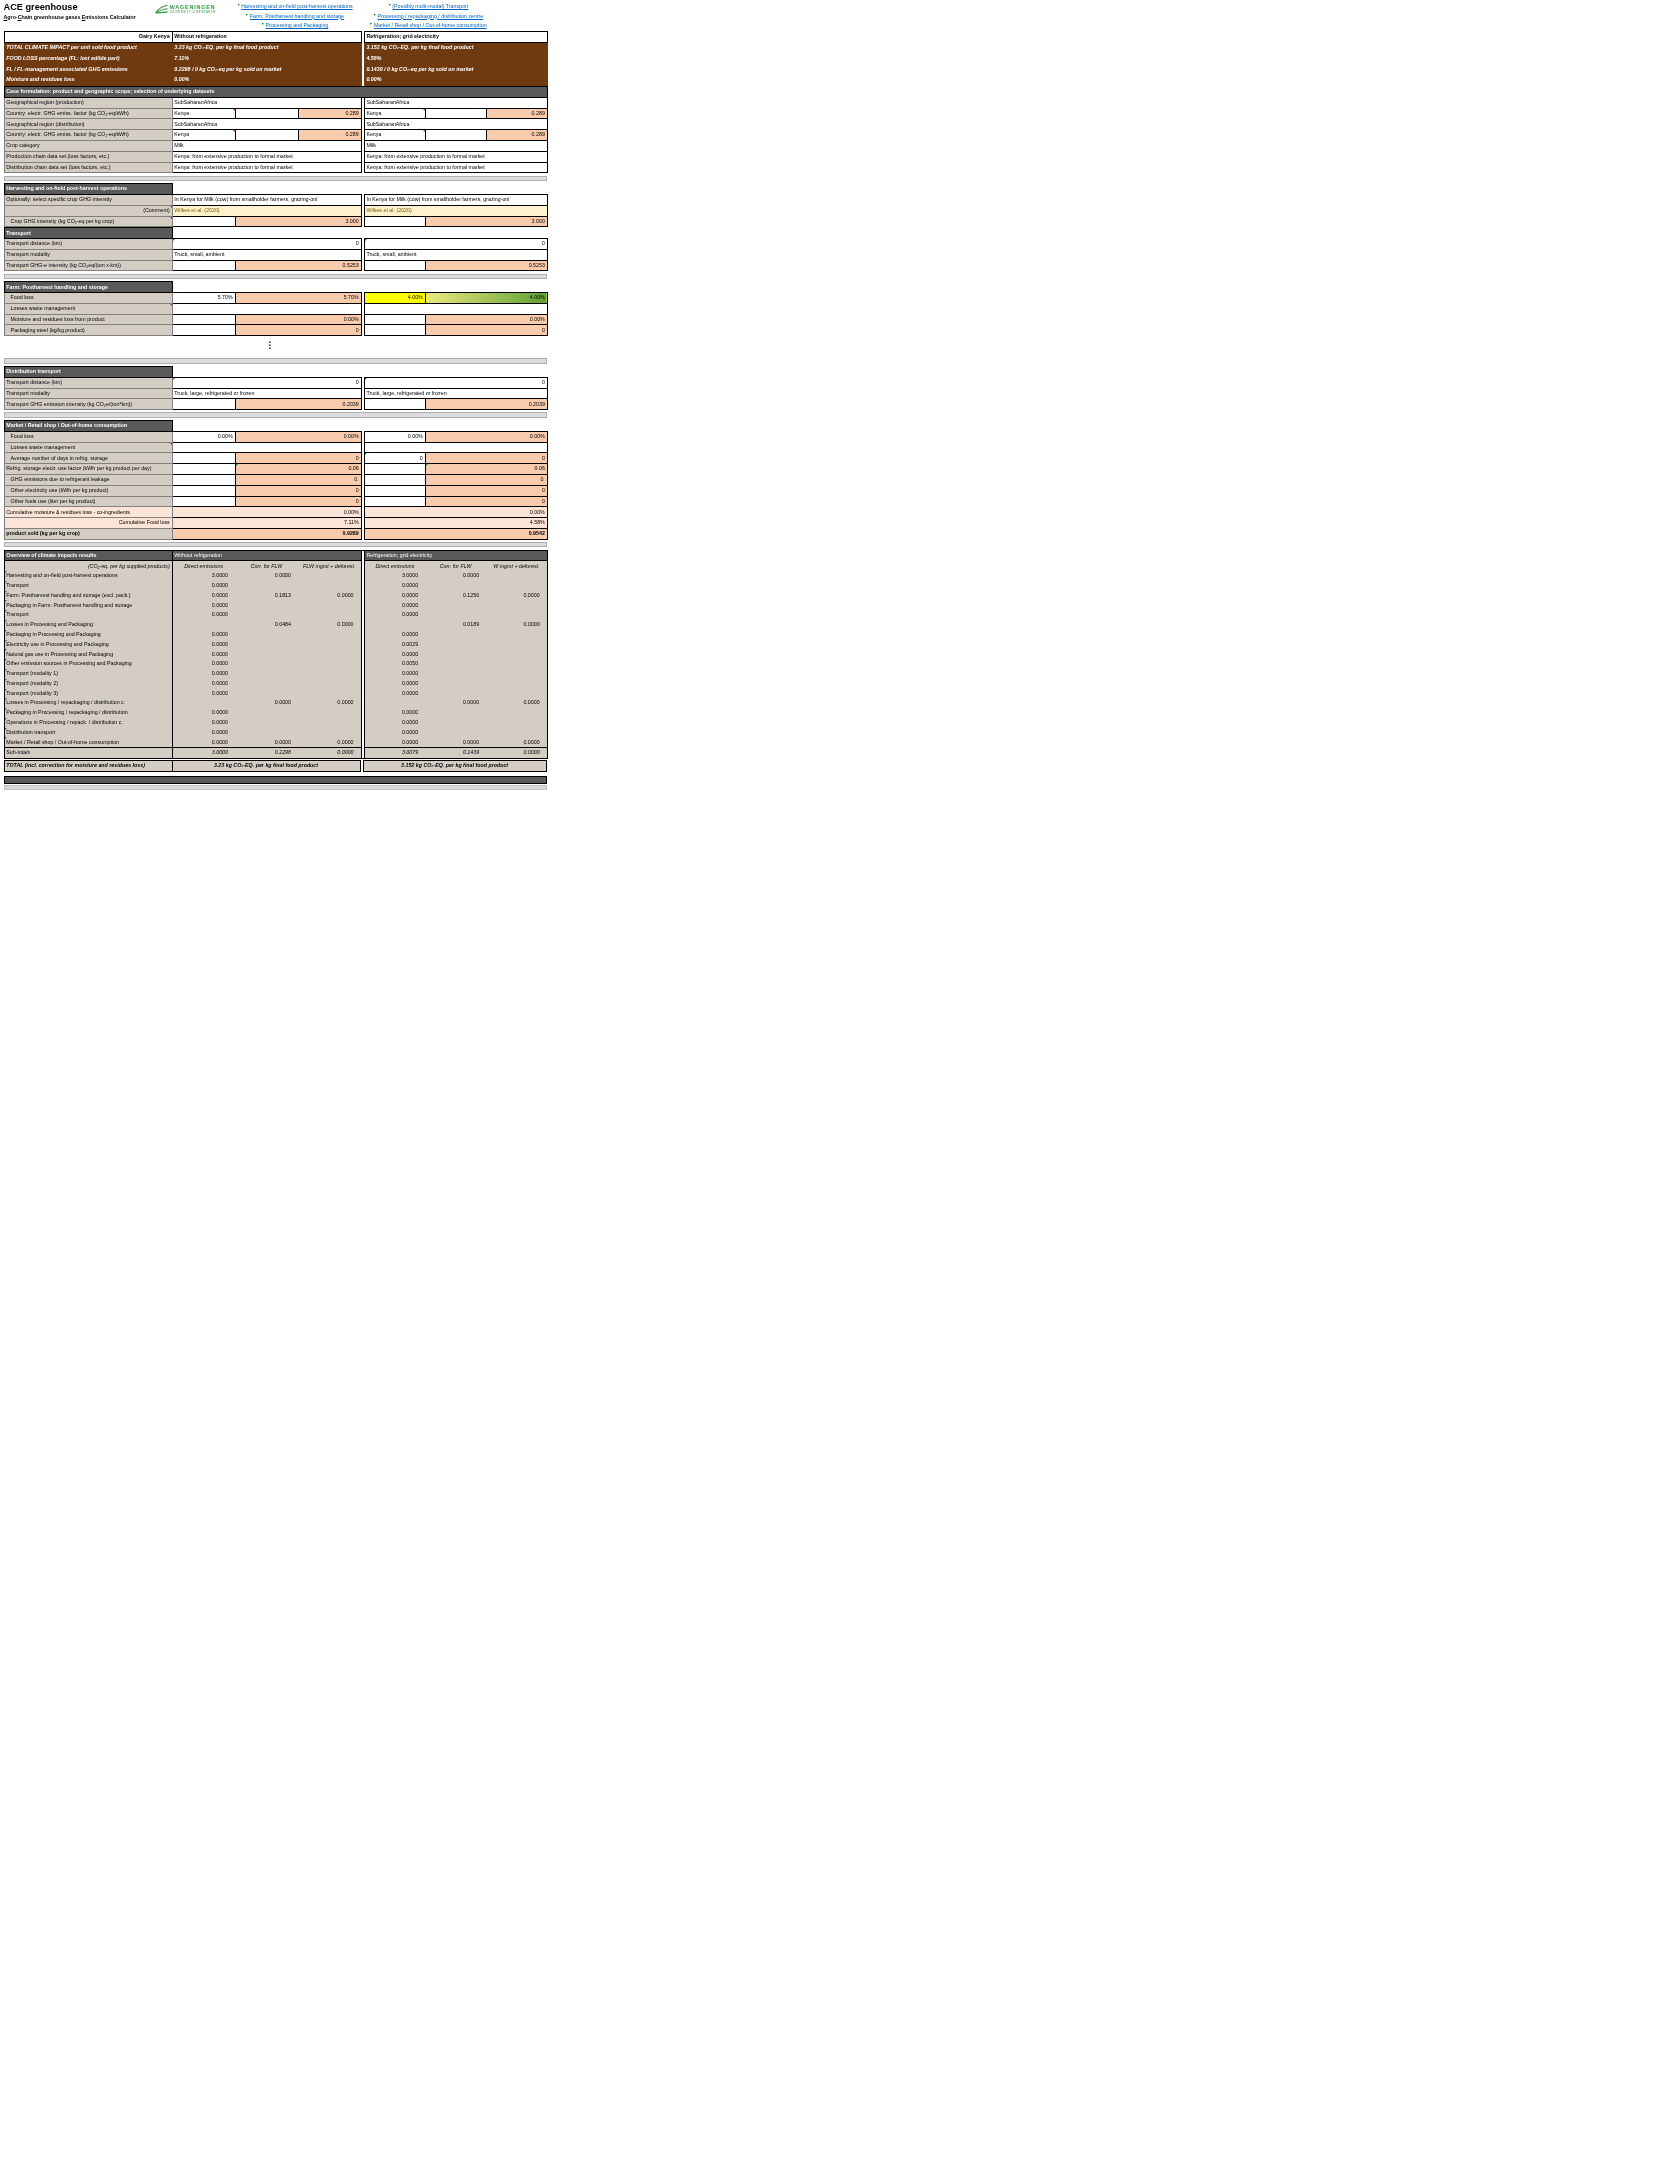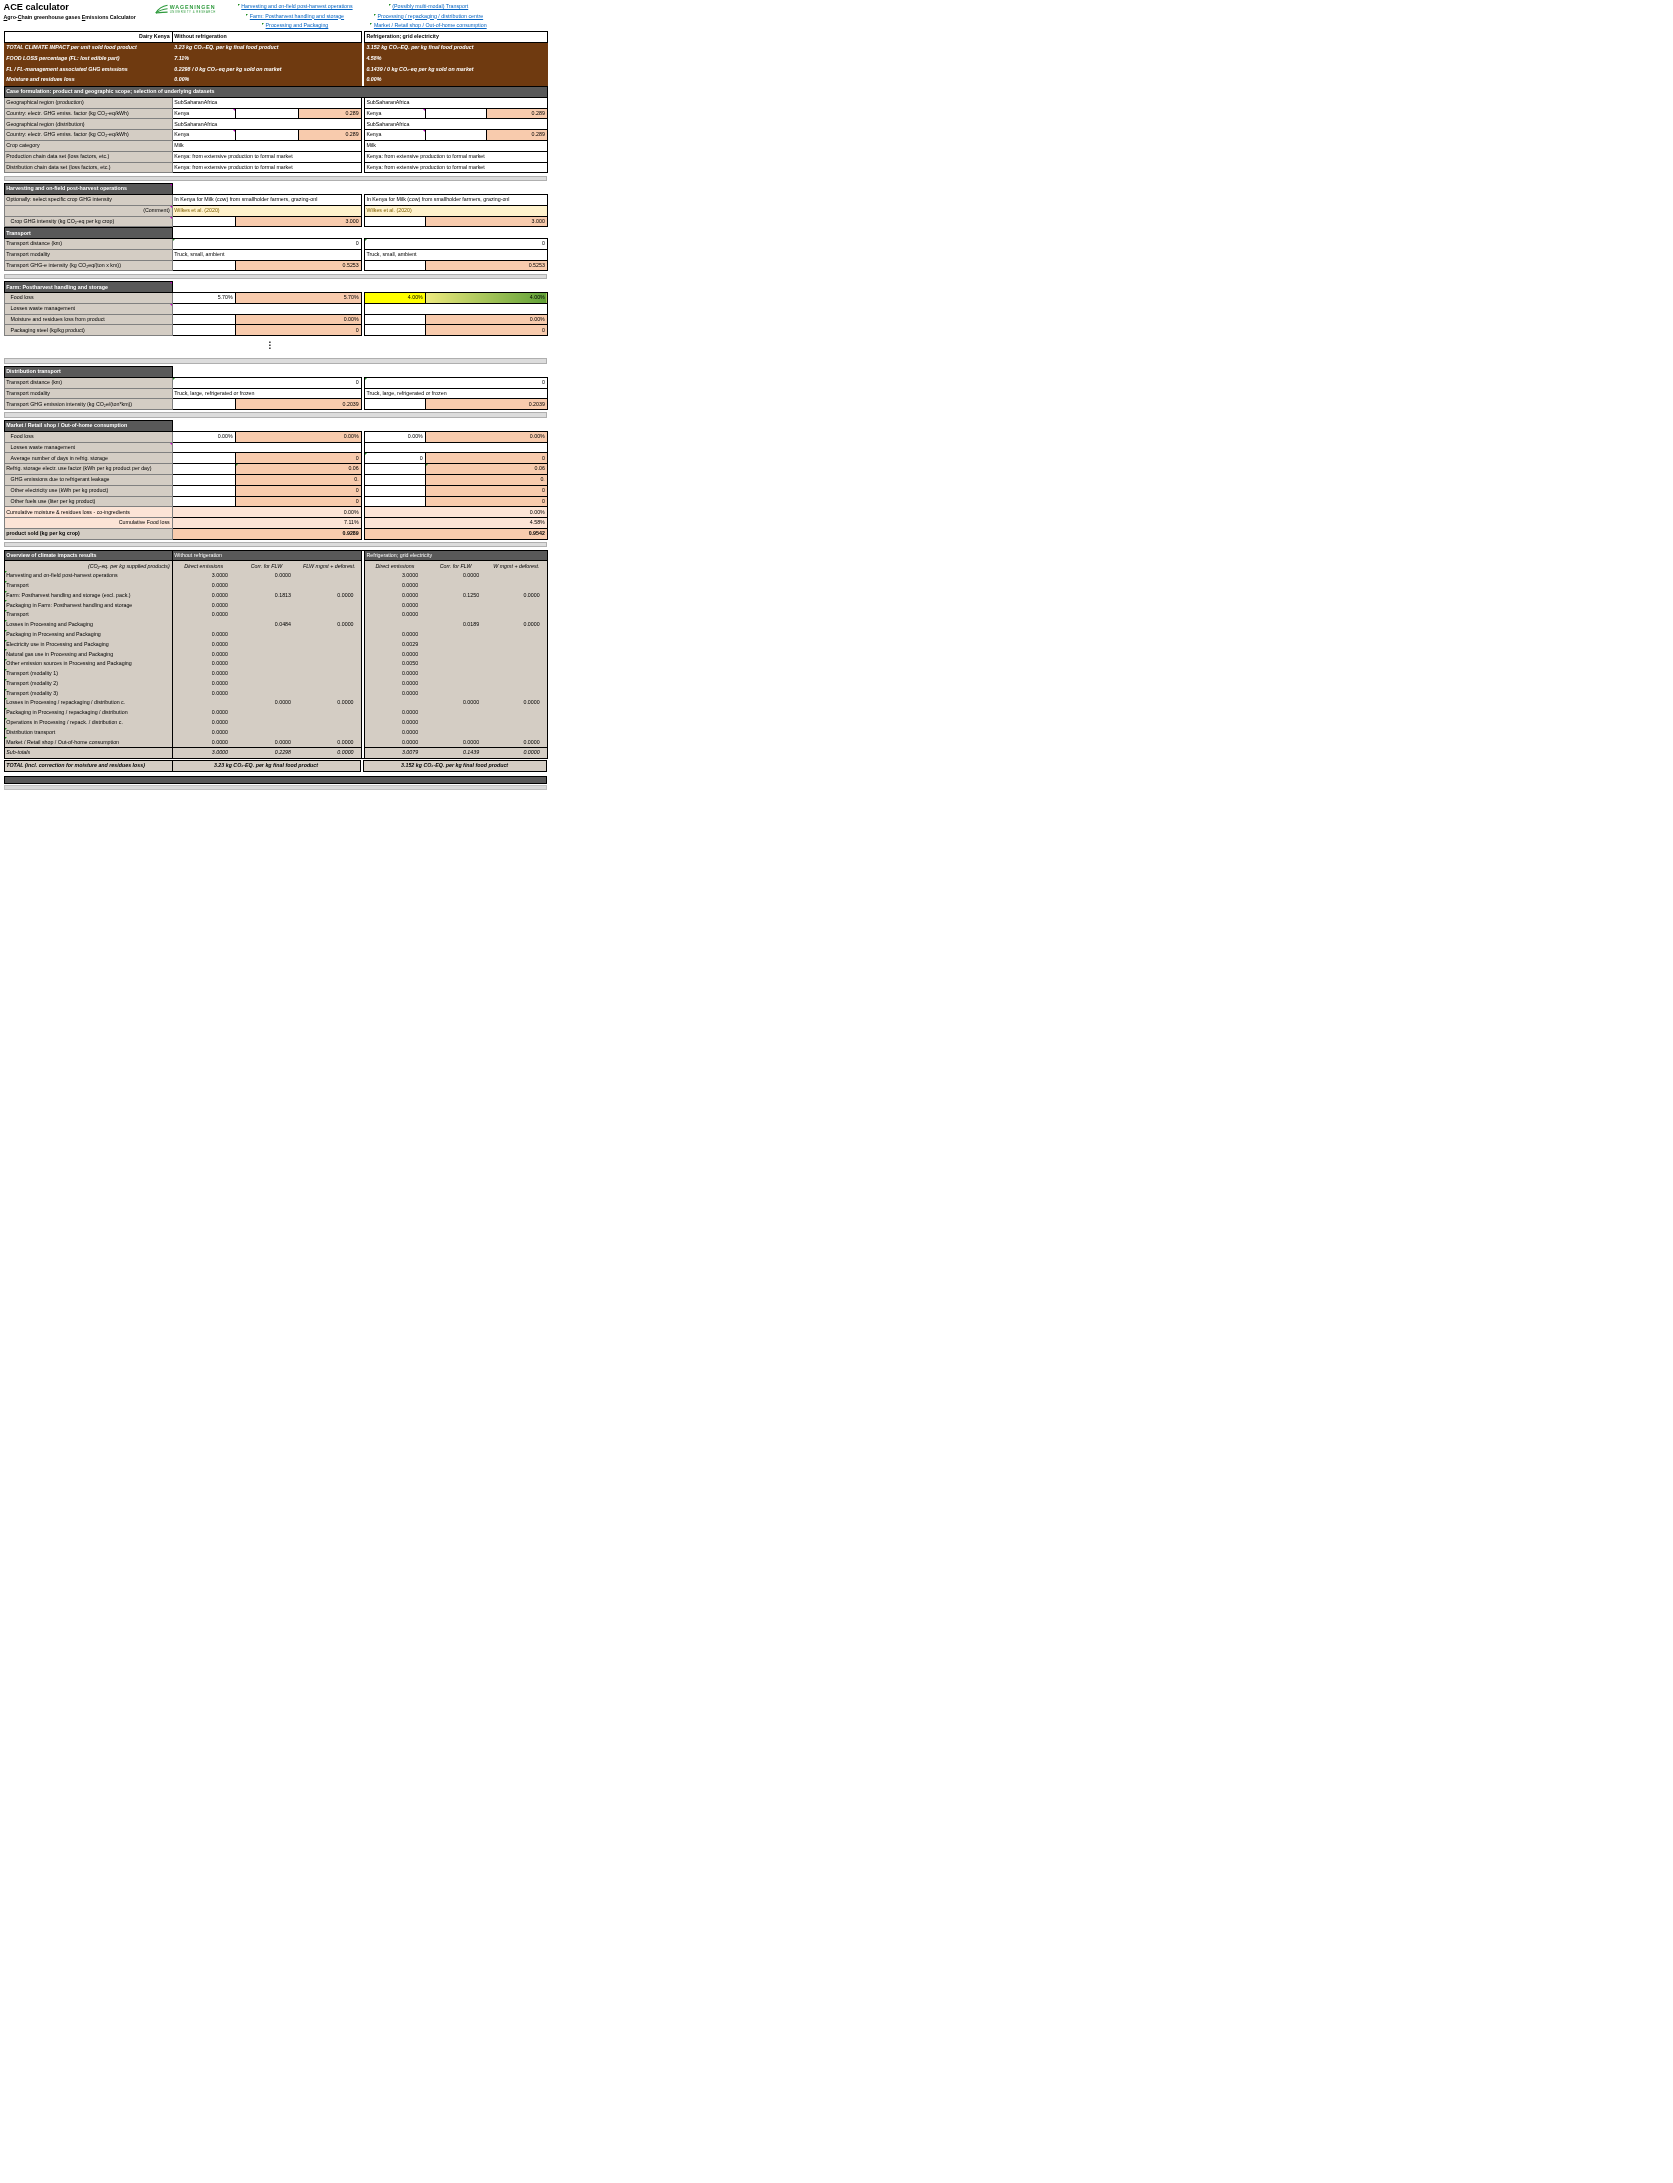--- a/index.html
+++ b/index.html
@@ -74,21 +74,21 @@
   .gt{position:absolute;top:0;left:0;width:0;height:0;border-top:2.6px solid #1E8C1E;border-right:2.6px solid transparent;}
   .pt{position:absolute;top:0;right:0;width:0;height:0;border-top:2.6px solid #C400C4;border-left:2.6px solid transparent;}
 </style>
 </head>
 <body>
 
 <div class="page">
 
   <div class="hdr">
     <div class="titlebox">
-      <h1>ACE calculator</h1>
+      <h1>ACE greenhouse</h1>
       <div class="sub"><span class="u">A</span><span>gro-</span><span class="u">C</span><span>hain greenhouse gases </span><span class="u">E</span><span>missions Calculator</span></div>
     </div>
     <div class="logo">
       <svg width="13" height="11.4" viewBox="0 0 30 26">
         <path d="M2 23 C8 12, 16 7, 29 5" stroke="#2E9A3C" stroke-width="2.6" fill="none"></path>
         <path d="M2 23 C10 17, 18 14, 29 13" stroke="#2E9A3C" stroke-width="2.6" fill="none"></path>
         <path d="M2 23 C11 22, 20 21, 29 21" stroke="#2E9A3C" stroke-width="2.6" fill="none"></path>
       </svg>
       <div class="logotxt">
         <div class="l1">WAGENINGEN</div>

